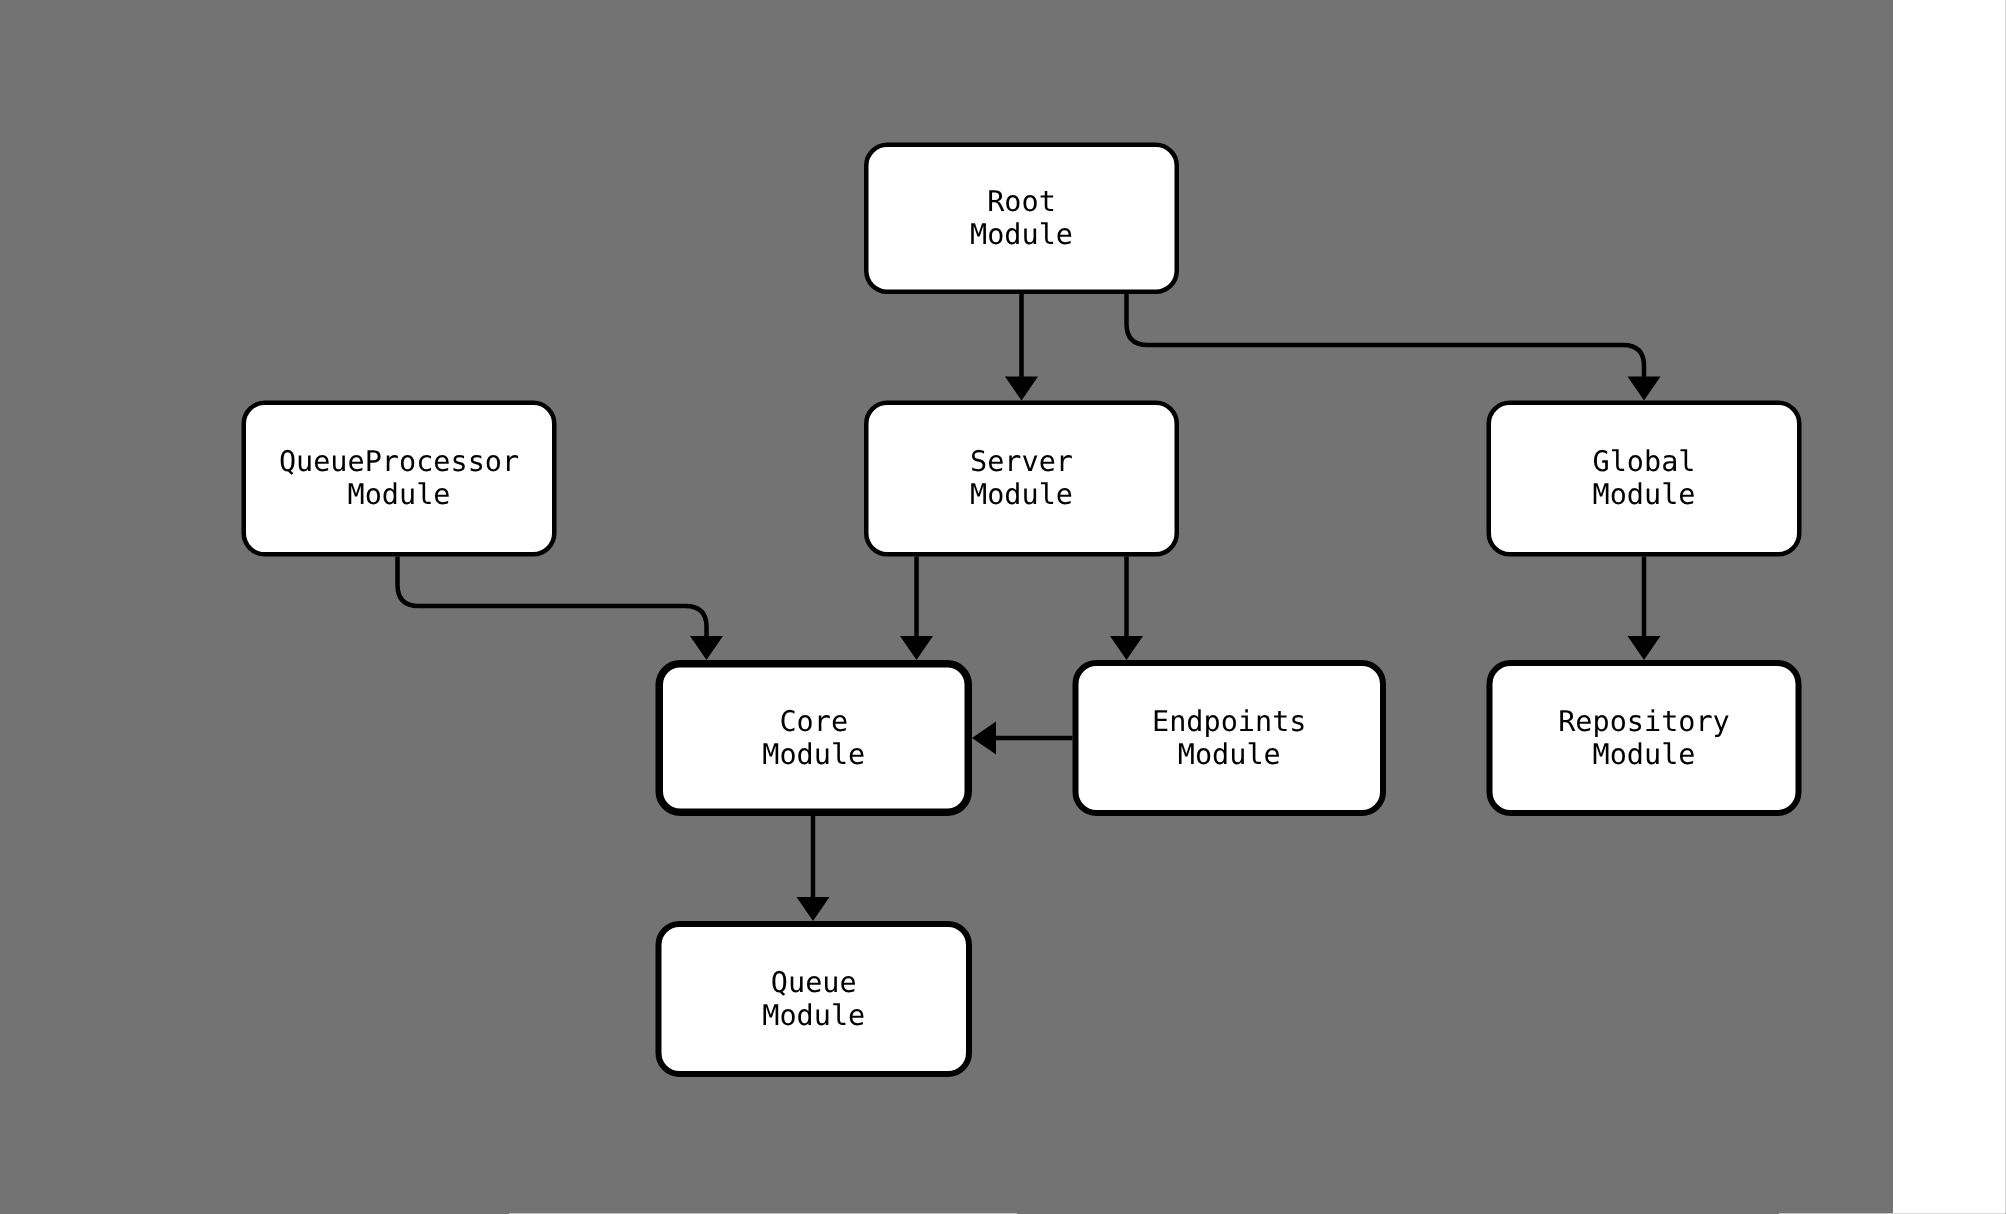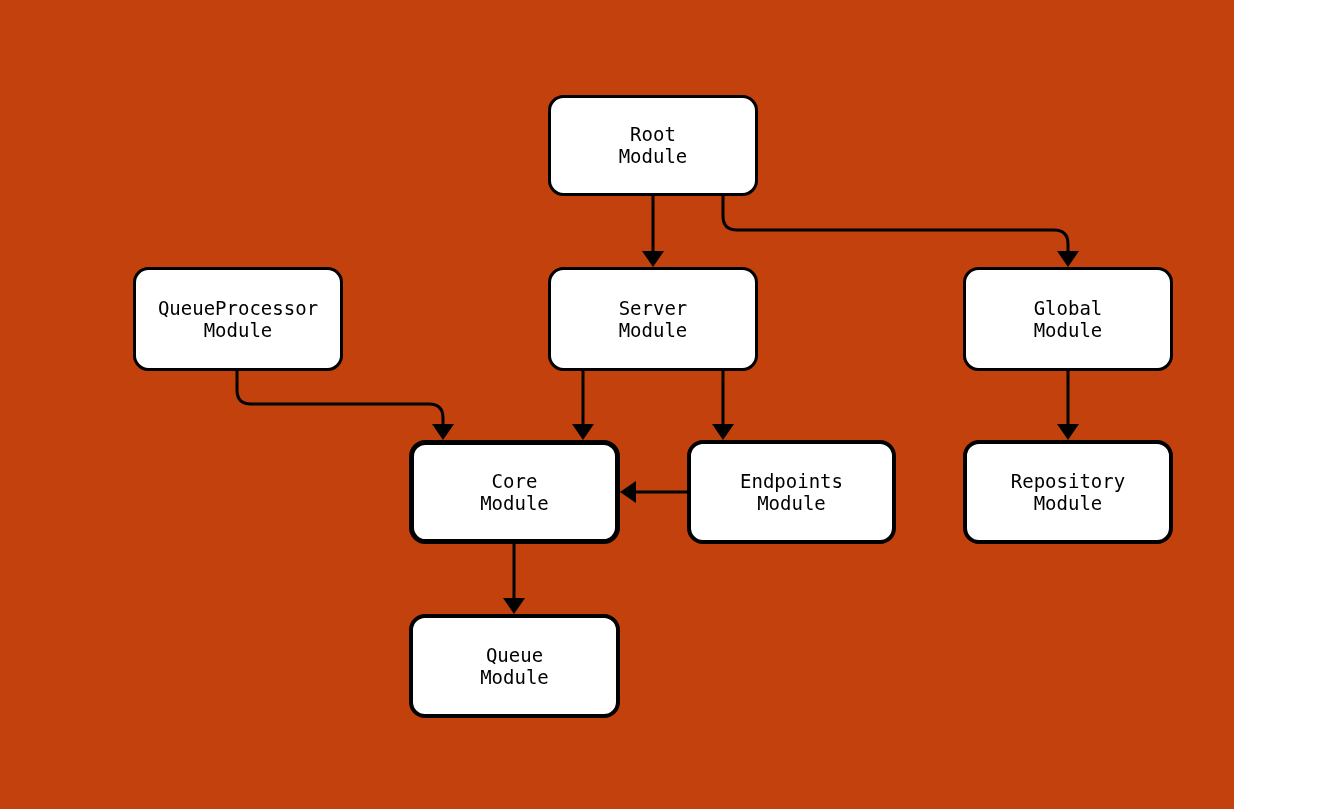--- a/index.html
+++ b/index.html
@@ -11,21 +11,22 @@
   body {
     width: 1337px;
     height: 809px;
     overflow: hidden;
     font-family: "DejaVu Sans Mono", "Liberation Mono", monospace;
   }
   #diagram-root {
     position: relative;
     width: 1234px;
     height: 809px;
-    background: #c2410c;
+    background: #737373;
+    padding-left: 28px;
   }
   svg#diagram-canvas {
     display: block;
     width: 1337px;
     height: 809px;
   }
   .node-box {
     fill: #ffffff;
     stroke: #000000;
   }

